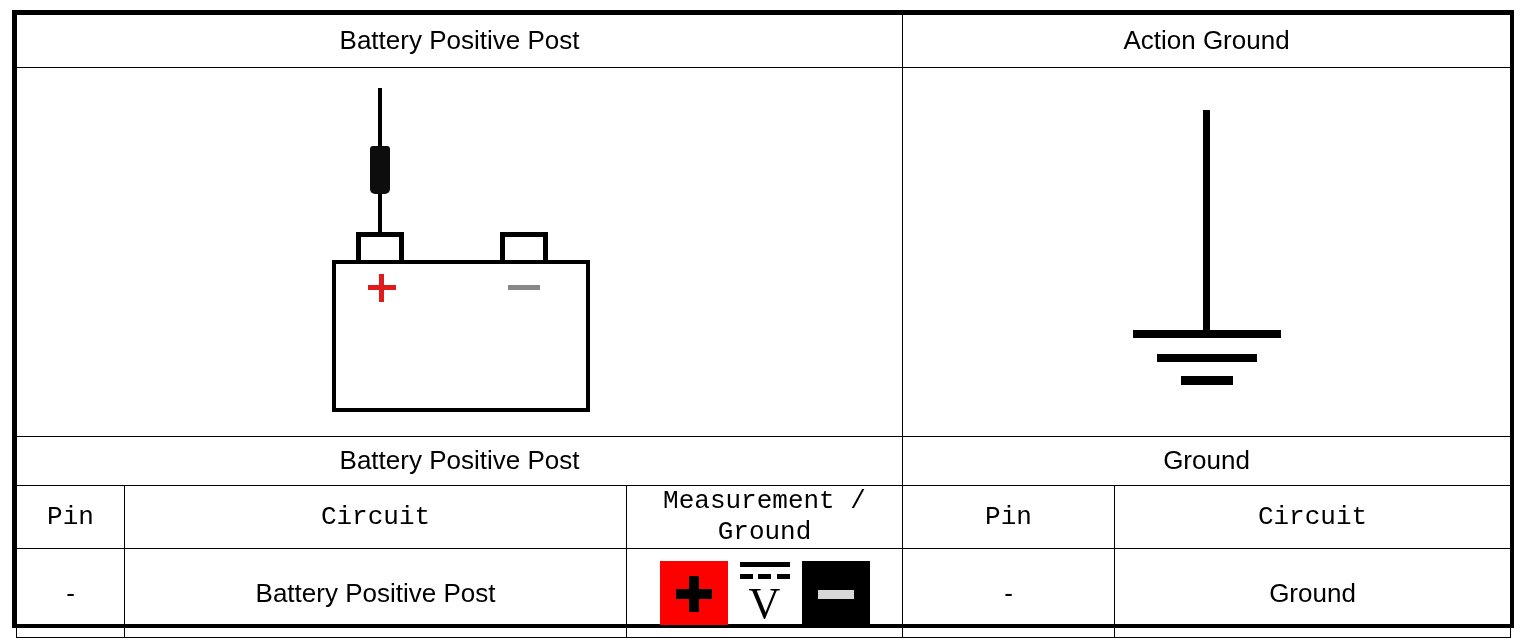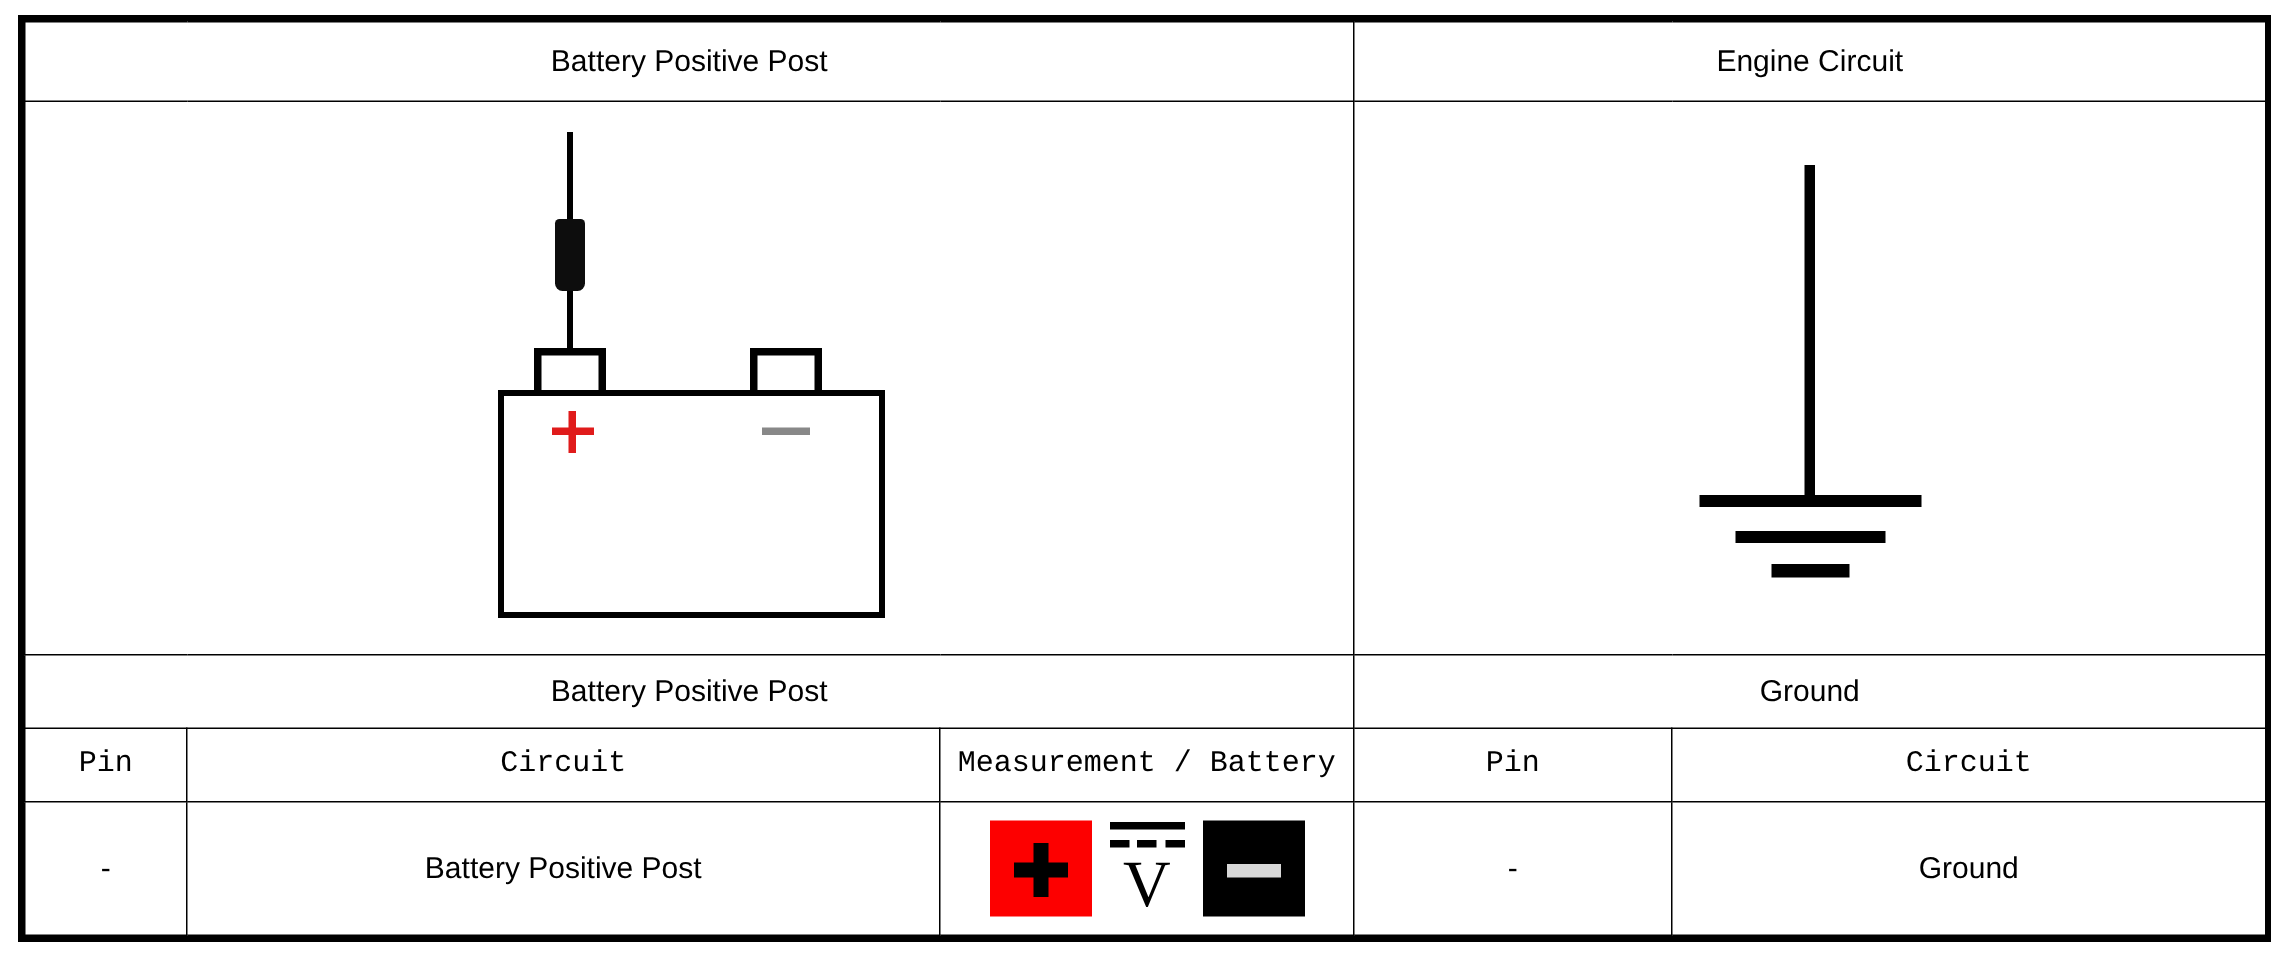--- a/index.html
+++ b/index.html
@@ -43,21 +43,21 @@
     padding: 0;
   }
   .hdr-cell { height: 52px; }
   .diagram-cell { height: 368px; }
   .sub-cell { height: 48px; }
   .colhdr-cell { height: 48px; font-family: Liberation Mono, monospace; }
   .data-cell { height: 88px; }
 
   .cell-label {
     display: block;
-    font-size: 20px;
+    font-size: 26px;
     line-height: 1.2;
   }
 
   
   .battery-fig {
     position: relative;
     width: 300px;
     height: 340px;
     margin: 0 auto;
   }
@@ -246,21 +246,21 @@
         <col style="width:212px">
         <col style="width:396px">
       </colgroup>
       <tbody>
 
         <tr>
           <td class="hdr-cell" colspan="3">
             <span class="cell-label">Battery Positive Post</span>
           </td>
           <td class="hdr-cell" colspan="2">
-            <span class="cell-label">Engine Circuit</span>
+            <span class="cell-label">Action Ground</span>
           </td>
         </tr>
 
         <tr>
           <td class="diagram-cell" colspan="3">
             <div class="battery-fig">
               <div class="probe">
                 <div class="probe-wire"></div>
                 <div class="probe-grip"></div>
               </div>
@@ -291,21 +291,21 @@
         </tr>
 
         <tr>
           <td class="colhdr-cell">
             <span class="cell-label">Pin</span>
           </td>
           <td class="colhdr-cell">
             <span class="cell-label">Circuit</span>
           </td>
           <td class="colhdr-cell">
-            <span class="cell-label">Measurement / Battery</span>
+            <span class="cell-label">Measurement / Ground</span>
           </td>
           <td class="colhdr-cell">
             <span class="cell-label">Pin</span>
           </td>
           <td class="colhdr-cell">
             <span class="cell-label">Circuit</span>
           </td>
         </tr>
 
         <tr>

